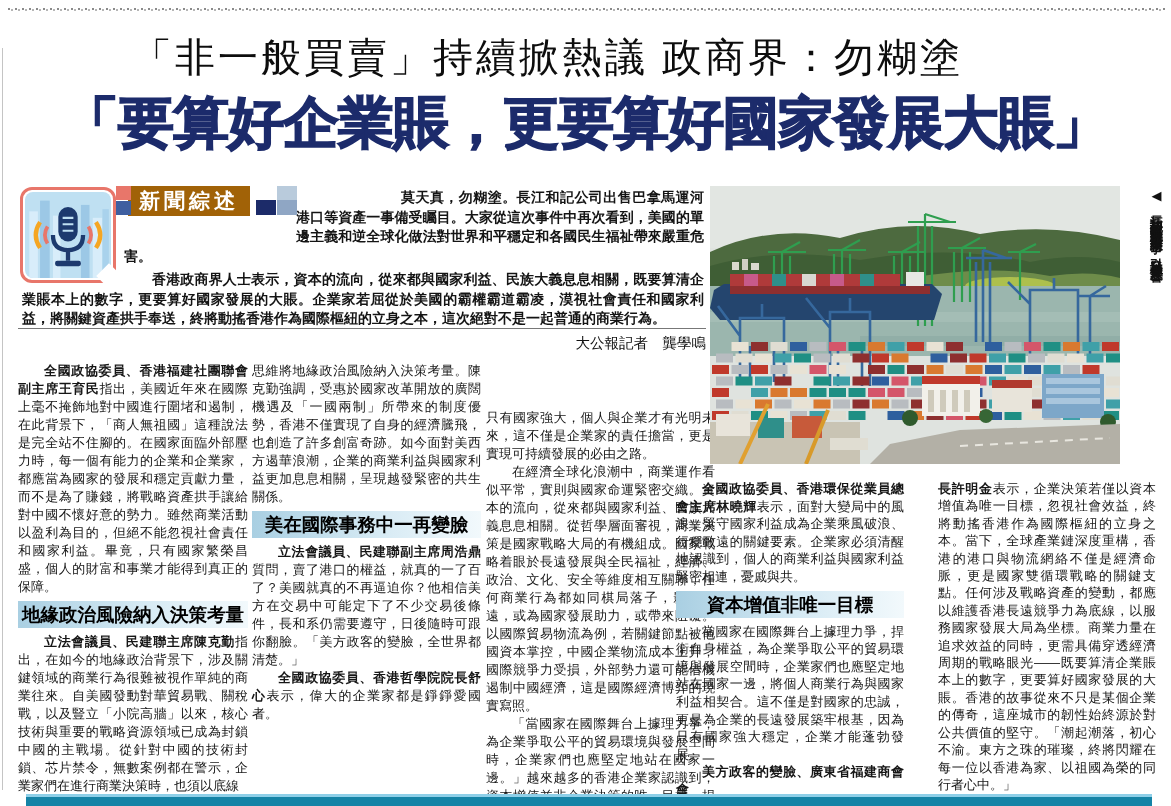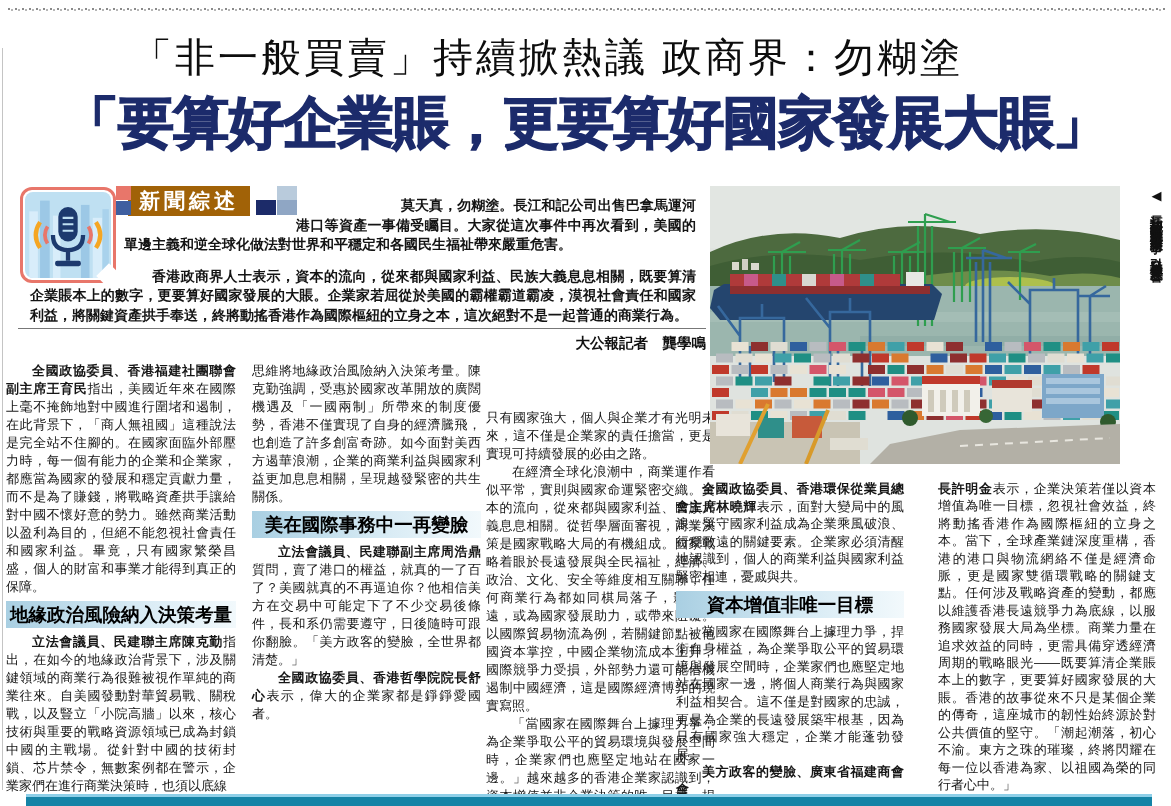--- a/index.html
+++ b/index.html
@@ -38,33 +38,33 @@
   .badge{
     position:absolute;left:4px;top:2px;width:122px;height:30px;background:#a16207;color:#fff;
     font-size:21px;font-weight:bold;letter-spacing:4px;text-align:center;line-height:30px;
   }
   .sq{position:absolute;}
   .sq.salmon{left:-12px;top:2px;width:15px;height:14px;background:#e8766a;}
   .sq.navy1{left:-12px;top:17px;width:15px;height:14px;background:#3f5fa0;}
   .sq.navy2{left:128px;top:16px;width:20px;height:15px;background:#1c2b69;}
   .sq.lite{left:149px;top:2px;width:20px;height:14px;background:#b9cbdc;}
   .sq.navy3{left:149px;top:16px;width:20px;height:15px;background:#8fa6c4;}
-  .summary p{margin:12px;}
+  .summary p{margin:4px;}
   .summary .p1{text-indent:7.5em;}
   .summary .p2{text-indent:2em;}
 
   .rule{position:absolute;left:18px;top:328px;width:688px;height:1px;background:#777;}
-  .byline{position:absolute;left:18px;top:334px;width:688px;text-align:right;font-size:14.5px;font-weight:bold;color:#111;}
+  .byline{position:absolute;left:18px;top:334px;width:688px;text-align:right;font-size:14.5px;font-weight:normal;color:#111;}
 
   
   .col{position:absolute;font-size:13px;line-height:18px;text-align:justify;color:#161616;}
   .col p{margin:0;text-indent:2em;}
   .col p.cont{text-indent:0;}
   .col b{font-weight:bold;}
-  .col1{left:6px; top:362px;width:230px;}
+  .col1{left:18px; top:362px;width:230px;}
   .col2{left:252px;top:362px;width:229px;}
   .col3{left:486px;top:362px;width:229px;margin-top:47px;}
   .col4{left:676px;top:480px;width:228px;line-height:17.6px;}
   .col5{left:938px;top:480px;width:218px;line-height:17.4px;}
   .subhead{
     height:27px;line-height:27px;margin:5px 0 5px 0;text-align:center;
     font-size:18.5px;font-weight:bold;color:#000;text-indent:0;
     background:linear-gradient(90deg,#a9cfe2 0%,#d6eaf4 55%,#f2f9fc 100%);
   }
 

